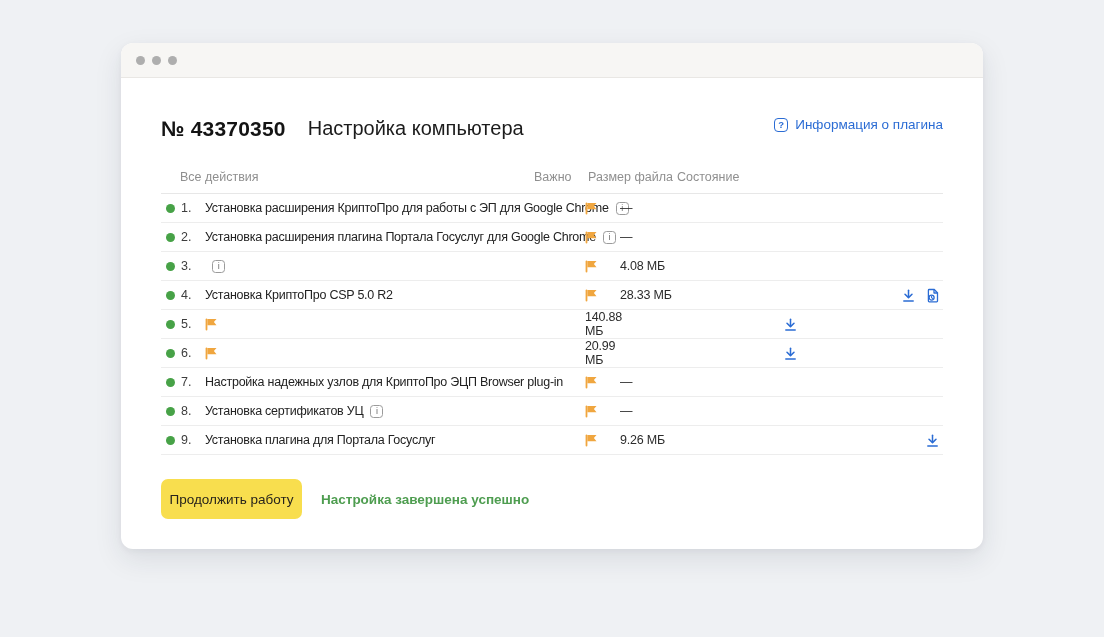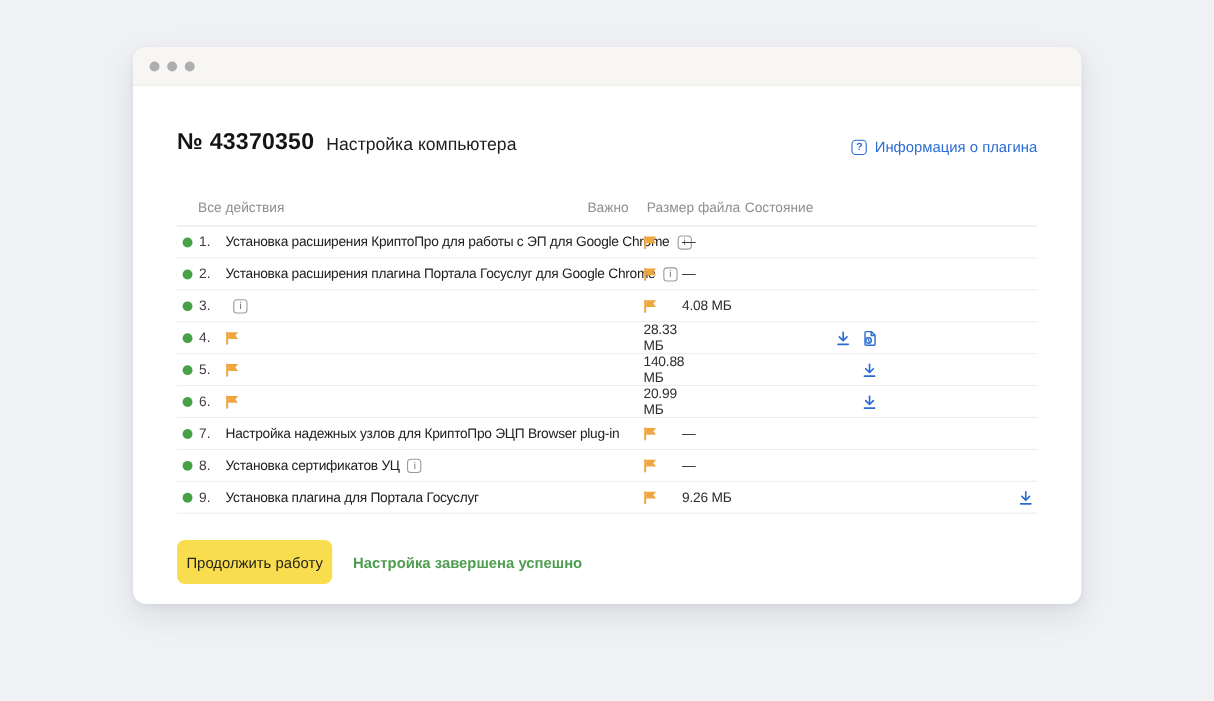--- a/index.html
+++ b/index.html
@@ -28,41 +28,41 @@
   }
   .titlebar .dot {
     width:9px; height:9px; border-radius:50%;
     background:#aeaeae; margin-right:7px;
   }
   .content { padding:0 40px; }
 
   
   .page-header {
     margin-top:39px;
-    display:flex; align-items:flex-end;
+    display:flex; align-items:flex-start;
   }
   .doc-number { font-size:21px; font-weight:700; color:#141414; letter-spacing:.2px; }
-  .page-title { font-size:16px; font-weight:400; color:#1c1c1c; margin-left:11px; }
+  .page-title { font-size:20px; font-weight:400; color:#1c1c1c; margin-left:22px; }
   .info-link {
     margin-left:auto;
     display:flex; align-items:center;
     color:var(--accent-blue); font-size:13.5px; font-weight:500;
     cursor:pointer; text-decoration:none;
   }
   .q-icon {
     width:14px; height:14px;
     border:1.4px solid var(--accent-blue);
     border-radius:4px;
     display:inline-flex; align-items:center; justify-content:center;
     font-size:9.5px; font-weight:700;
     margin-right:7px; line-height:1;
   }
 
   
-  .task-table { margin-top:41px; }
+  .task-table { margin-top:29px; }
   .thead {
     display:grid;
     grid-template-columns:373px 54px 89px 1fr;
     align-items:end;
     color:#8f8f8f; font-size:12.5px;
     padding-bottom:9px;
     border-bottom:1px solid #e7e7e7;
   }
   .thead .c0 { padding-left:19px; }
   .trow {
@@ -207,20 +207,24 @@
     <span class="actions-cell">
       
       
     </span>
   </div>
           <div class="trow">
     <span class="flag-cell">
               <span class="status-dot"></span>
             </span>
     <span class="row-num">4.</span>
+    <span class="title-cell">
+      <span>Установка КриптоПро CSP 5.0 R2</span>
+
+    </span>
     <span class="flag-cell">
       <svg width="12" height="13" viewBox="0 0 12 13">
         <rect x="0.6" y="0.5" width="1.8" height="12" rx="0.9" fill="var(--flag-orange)"></rect>
         <path d="M2.4 1 H11.5 L8.9 4.1 L11.5 7.2 H2.4 Z" fill="var(--flag-orange)"></path>
       </svg>
     </span>
     <span class="size-cell">28.33 МБ</span>
     <span class="status-cell"></span>
     <span class="actions-cell">
       <span class="act-icon">

